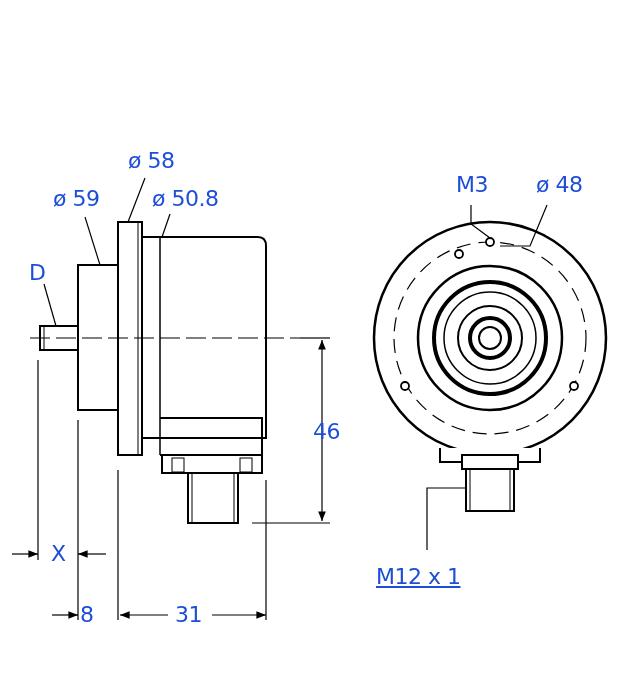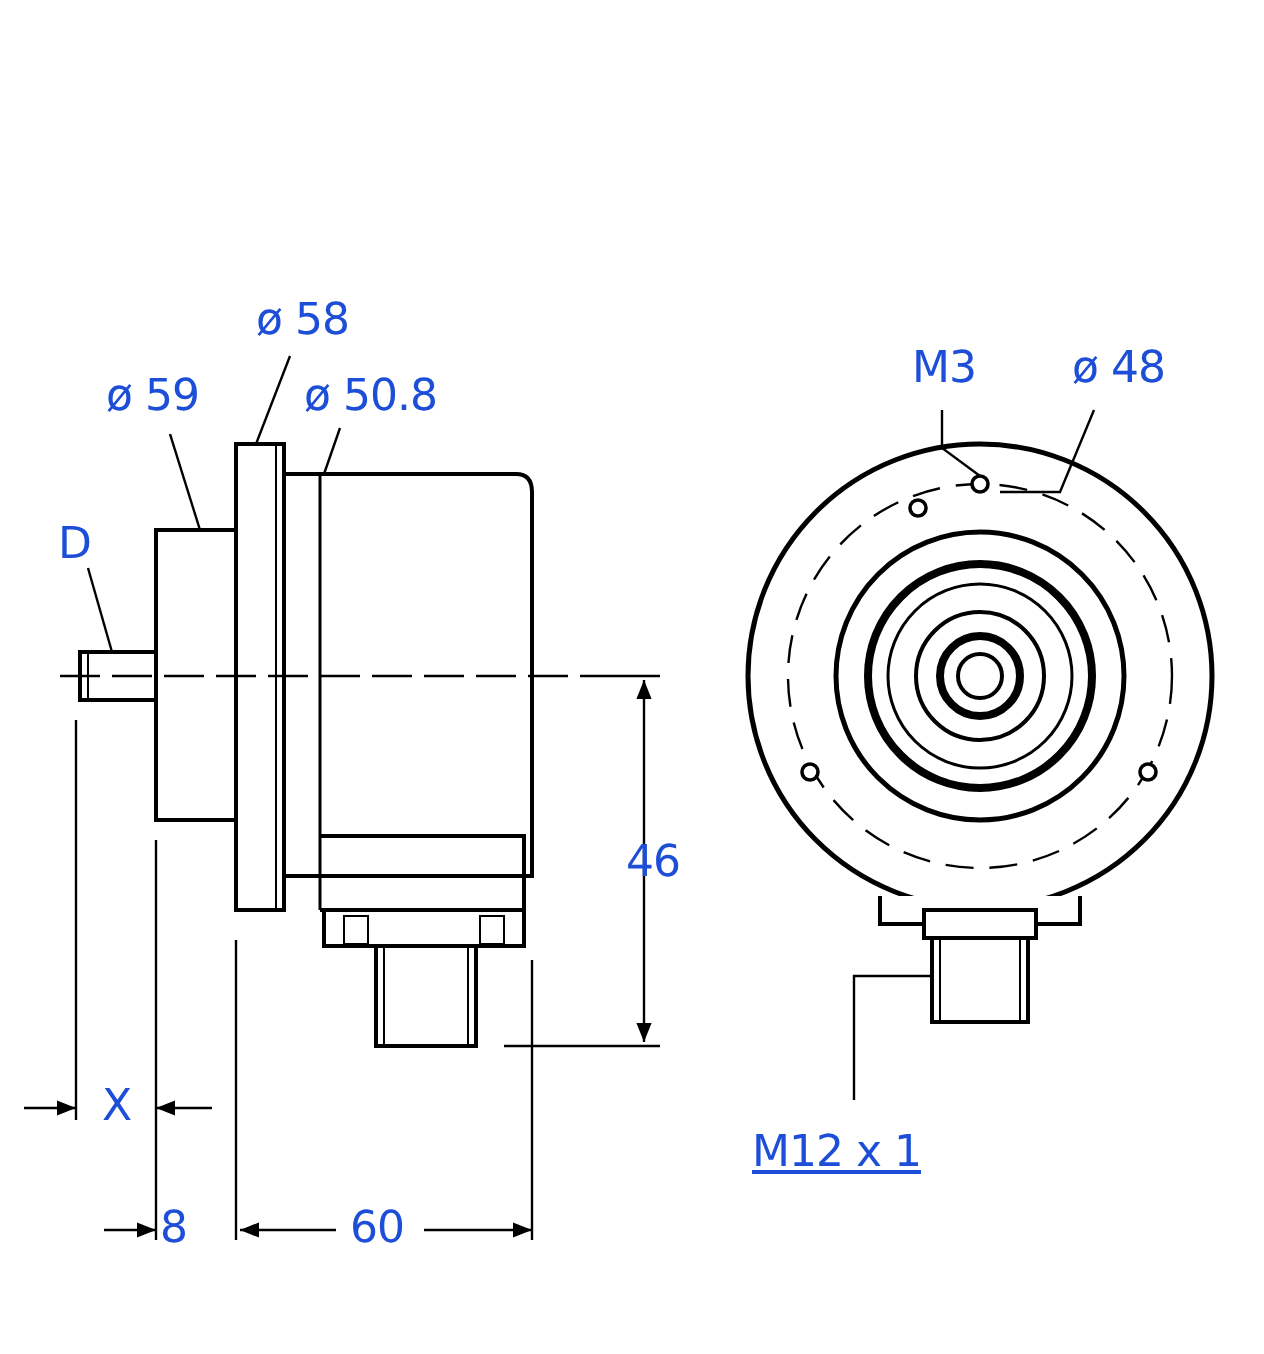--- a/index.html
+++ b/index.html
@@ -90,16 +90,16 @@
   </g>
 </svg>
 
 <div class="lbl" style="left:128px;top:150px;">ø 58</div>
 <div class="lbl" style="left:53px;top:188px;">ø 59</div>
 <div class="lbl" style="left:152px;top:188px;text-align:right;">ø 50.8</div>
 <div class="lbl" style="left:29px;top:262px;">D</div>
 <div class="lbl" style="left:313px;top:421px;">46</div>
 <div class="lbl" style="left:51px;top:543px;">X</div>
 <div class="lbl" style="left:80px;top:604px;">8</div>
-<div class="lbl" style="left:175px;top:604px;">60</div>
+<div class="lbl" style="left:175px;top:604px;">31</div>
 <div class="lbl" style="left:456px;top:174px;">M3</div>
 <div class="lbl" style="left:536px;top:174px;">ø 48</div>
 <div class="lbl" style="left:376px;top:566px;text-decoration:underline;">M12 x 1</div>
 
 </body></html>

